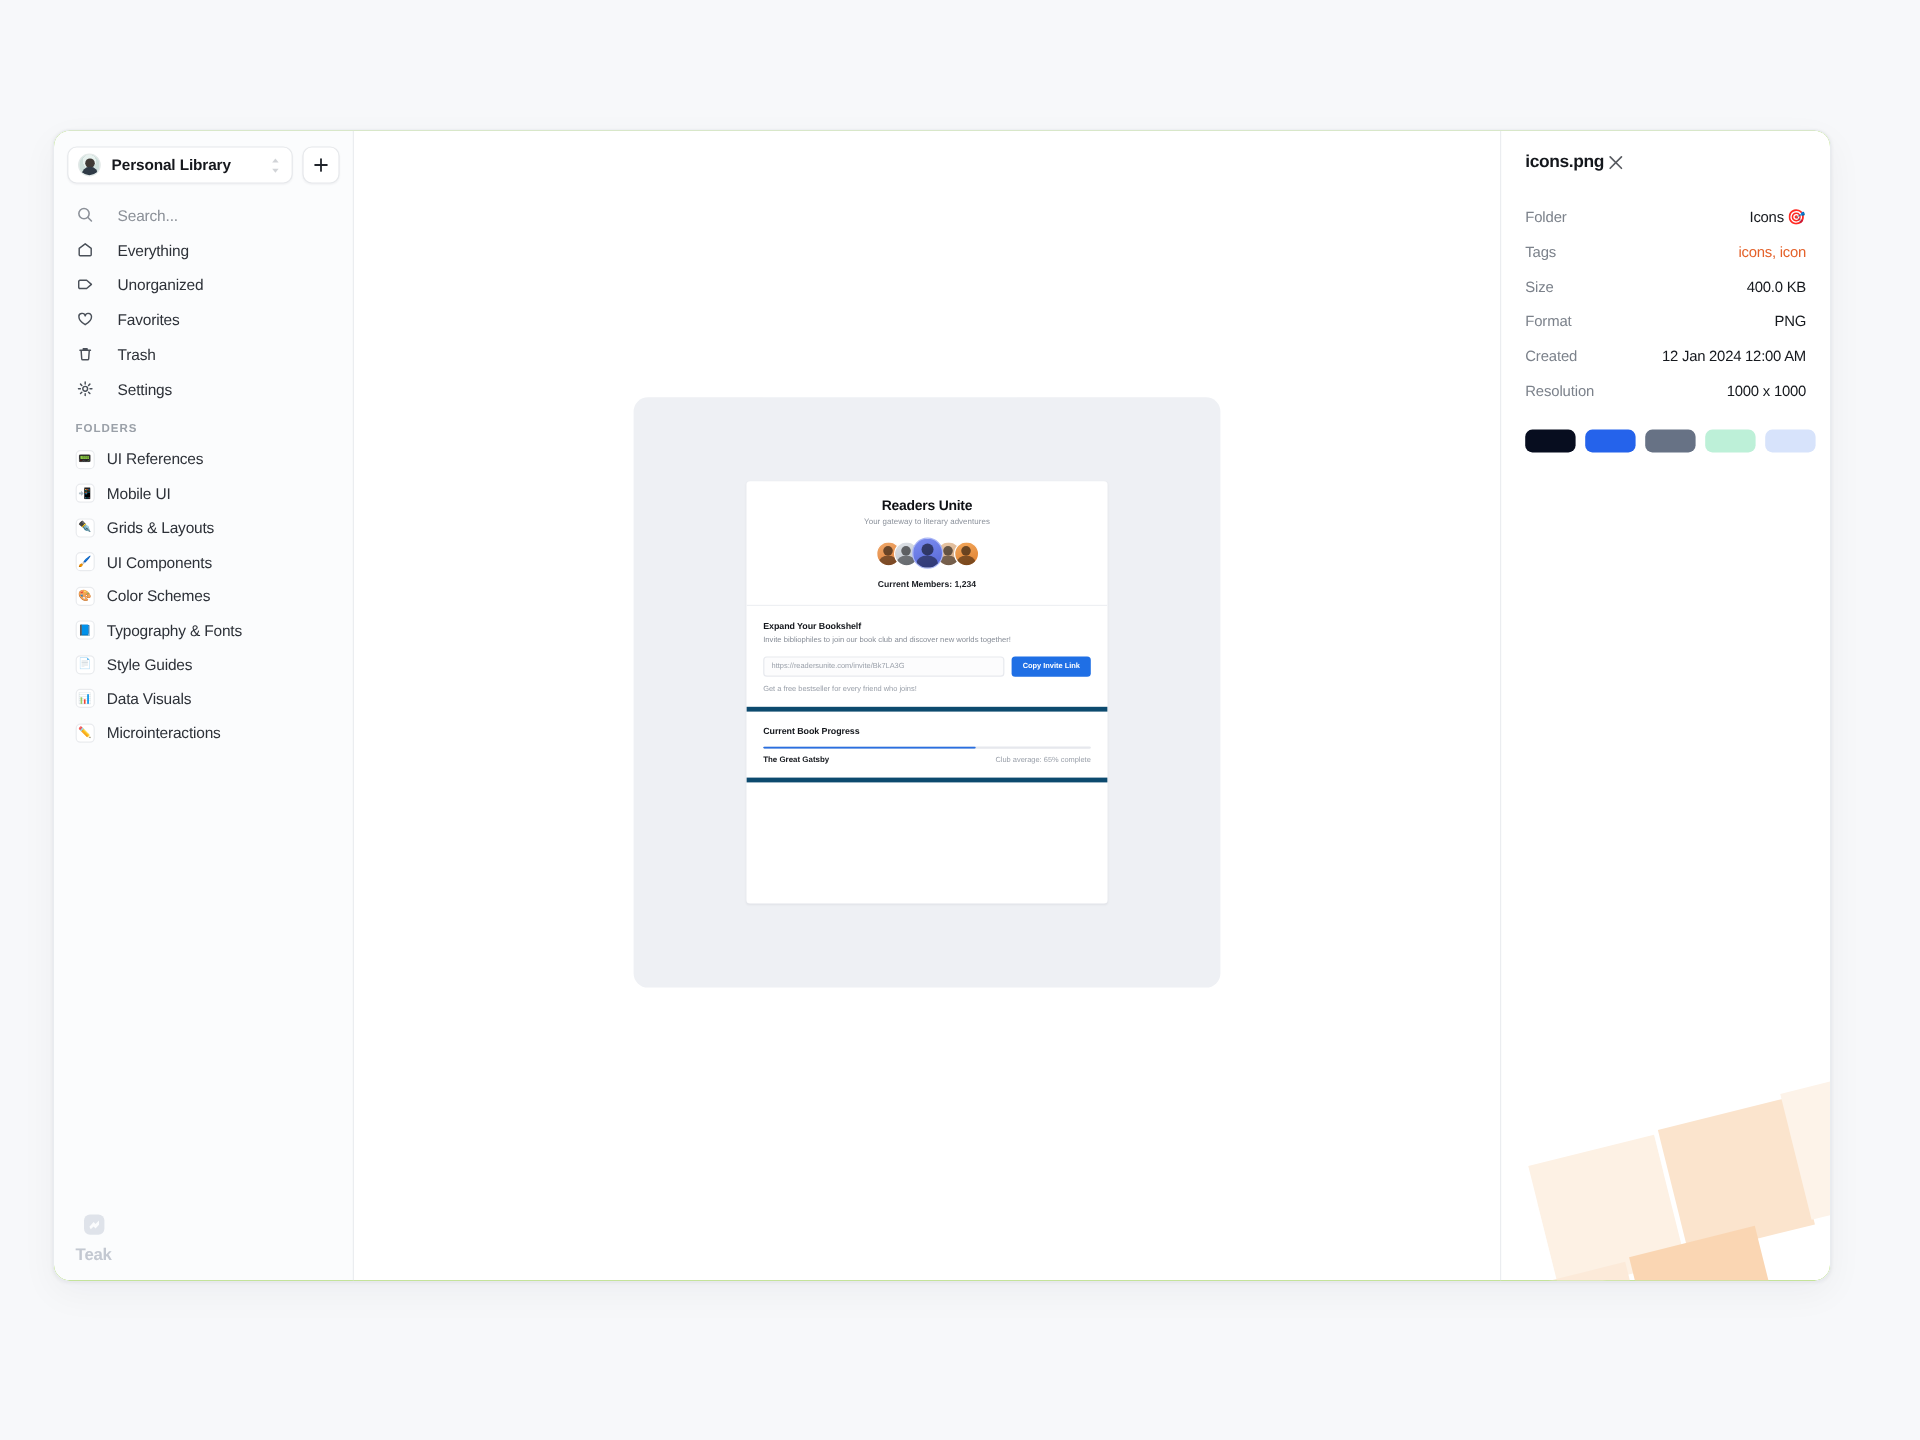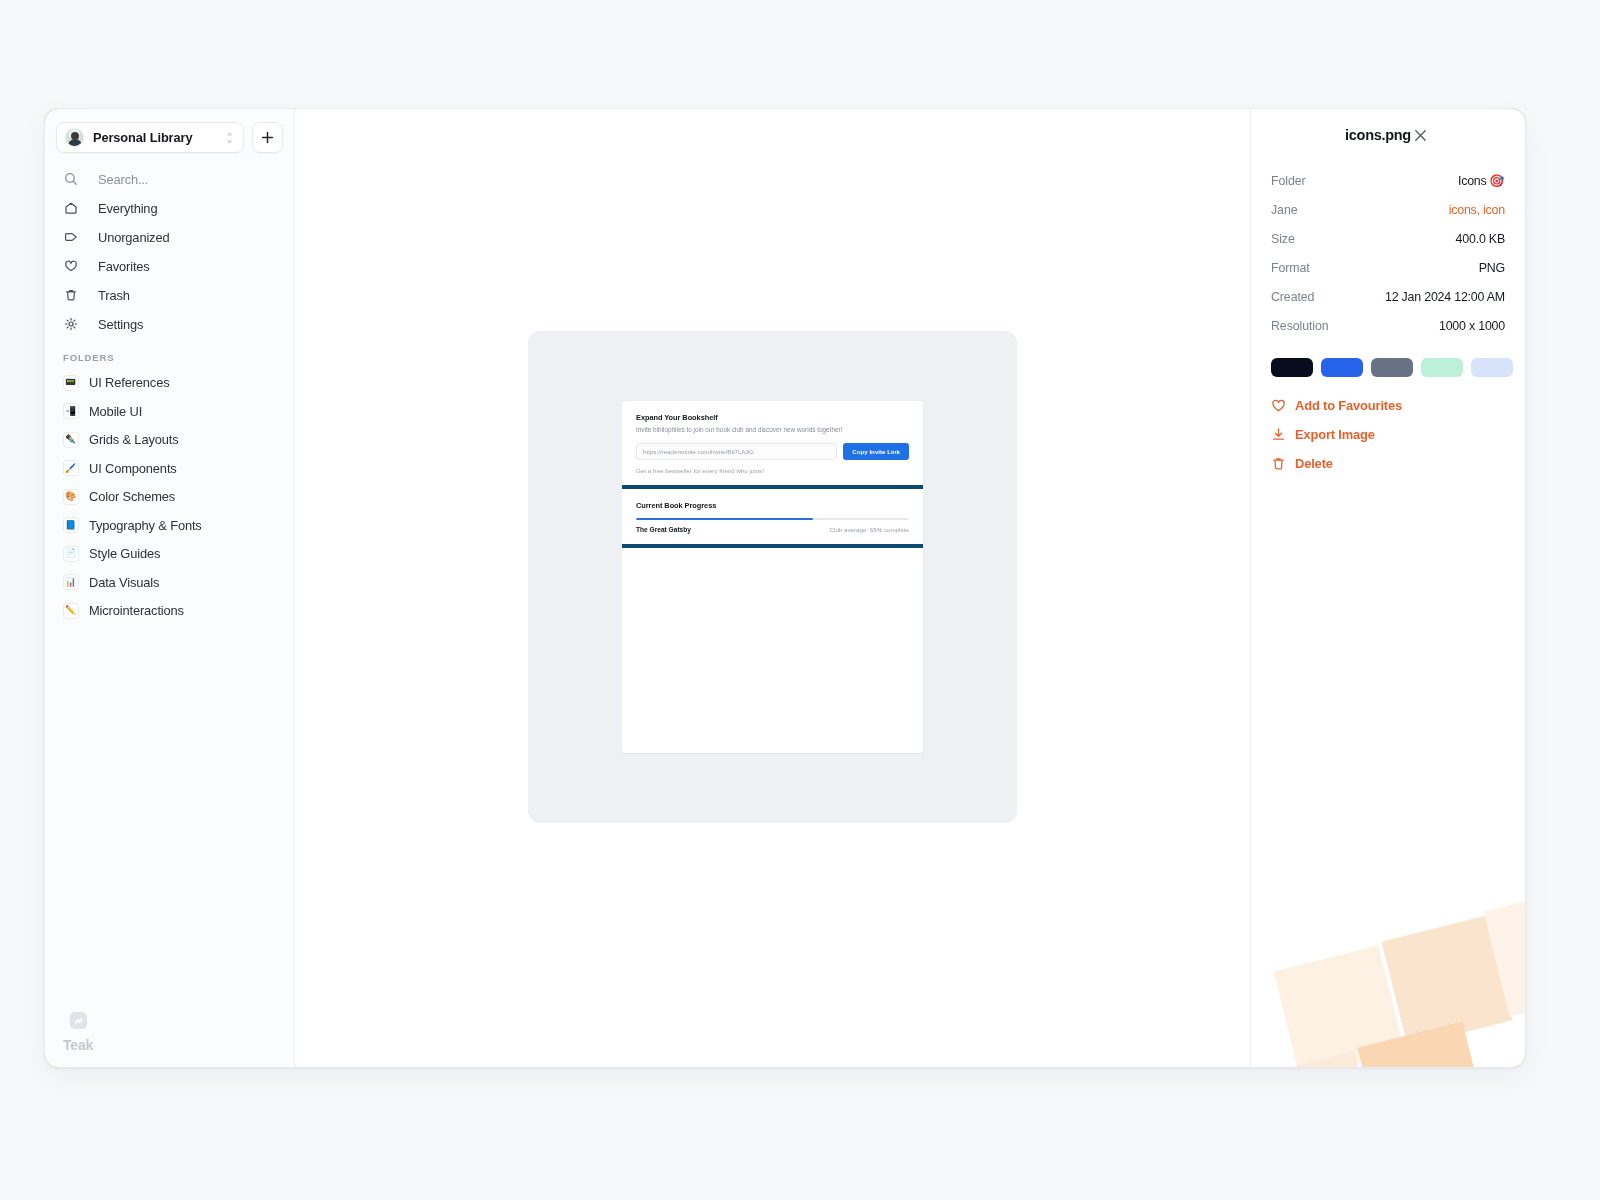--- a/index.html
+++ b/index.html
@@ -175,21 +175,21 @@
 
   
   .detail {
     width: 275px; background: #ffffff;
     border-left: 1px solid #ebedf0;
     padding: 16px 20px 0;
     position: relative; overflow: hidden;
   }
   .deco { position: absolute; right: -70px; bottom: -130px; width: 430px; height: 430px; pointer-events: none; }
   .deco .sq { position: absolute; width: 108px; height: 108px; }
-  .detail-head { display: flex; align-items: center; justify-content: center; }
+  .detail-head { display: flex; align-items: center; justify-content: flex-start; }
   .file-name { font-size: 14.5px; font-weight: 700; color: #14171c; letter-spacing: -0.3px; }
   .close-btn { width: 20px; height: 20px; display:flex; align-items:center; justify-content:center; opacity:.75; }
 
   .meta-table { margin-top: 21px; position: relative; z-index: 2; }
   .meta-row { display: flex; justify-content: space-between; align-items: center; height: 29px; }
   .meta-k { font-size: 12.4px; color: #7c828b; letter-spacing: -0.1px; }
   .meta-v { font-size: 12.4px; color: #16191e; font-weight: 400; letter-spacing: -0.2px; }
   .meta-v.link { color: #e4622b; font-weight: 500; }
 
   .swatches { display: flex; gap: 8px; margin-top: 18px; position: relative; z-index: 2; }
@@ -328,20 +328,32 @@
           </svg>
       </span>
       <span class="brand-text">Teak</span>
     </div>
   </aside>
 
   <main class="canvas">
     <div class="preview-frame">
       <div class="book-card">
 
+        <div class="bc-hero">
+          <div class="bc-title">Readers Unite</div>
+          <div class="bc-sub">Your gateway to literary adventures</div>
+          <div class="avatars">
+            <span class="av" style="background:linear-gradient(160deg,#f0a96a,#e0803c)"></span>
+            <span class="av" style="background:linear-gradient(160deg,#dfe3e8,#b9c0c9)"></span>
+            <span class="av big" style="background:linear-gradient(160deg,#7d8ef0,#5566d8)"></span>
+            <span class="av" style="background:linear-gradient(160deg,#e9c7a6,#cfa581)"></span>
+            <span class="av" style="background:linear-gradient(160deg,#f2a85c,#e07f2e)"></span>
+          </div>
+          <div class="bc-members">Current Members: 1,234</div>
+        </div>
 
         <div class="bc-sec">
           <div class="bc-h">Expand Your Bookshelf</div>
           <div class="bc-p">Invite bibliophiles to join our book club and discover new worlds together!</div>
           <div class="invite-row">
             <div class="invite-input">https://readersunite.com/invite/Bk7LA3G</div>
             <div class="invite-btn">Copy Invite Link</div>
           </div>
           <div class="bc-note">Get a free bestseller for every friend who joins!</div>
         </div>
@@ -380,21 +392,21 @@
         </svg>
       </span>
     </div>
 
     <div class="meta-table">
       <div class="meta-row">
         <span class="meta-k">Folder</span>
         <span class="meta-v">Icons 🎯</span>
       </div>
       <div class="meta-row">
-        <span class="meta-k">Jane</span>
+        <span class="meta-k">Tags</span>
         <span class="meta-v link">icons, icon</span>
       </div>
       <div class="meta-row">
         <span class="meta-k">Size</span>
         <span class="meta-v">400.0 KB</span>
       </div>
       <div class="meta-row">
         <span class="meta-k">Format</span>
         <span class="meta-v">PNG</span>
       </div>
@@ -409,35 +421,15 @@
     </div>
 
     <div class="swatches">
       <span class="sw" id="sw0" style="background: rgb(7, 13, 31);"></span>
       <span class="sw" id="sw1" style="background: rgb(37, 99, 235);"></span>
       <span class="sw" id="sw2" style="background: rgb(103, 114, 133);"></span>
       <span class="sw" id="sw3" style="background: rgb(189, 240, 216);"></span>
       <span class="sw" id="sw4" style="background: rgb(215, 227, 251);"></span>
     </div>
 
-    <div class="actions">
-      <div class="action">
-        <svg width="15" height="15" viewBox="0 0 15 15">
-          <path d="M7.5 12.6S1.9 9.2 1.9 5.8A2.8 2.8 0 0 1 7.5 4.6a2.8 2.8 0 0 1 5.6 1.2c0 3.4-5.6 6.8-5.6 6.8z" fill="none" stroke="#e4622b" stroke-width="1.3" stroke-linejoin="round"></path>
-        </svg>
-        <span class="action-label">Add to Favourites</span>
-      </div>
-      <div class="action">
-        <svg width="15" height="15" viewBox="0 0 15 15">
-          <path d="M7.5 2v7M4.4 6.2 7.5 9.3l3.1-3.1M2.6 12.2h9.8" fill="none" stroke="#e4622b" stroke-width="1.3" stroke-linecap="round" stroke-linejoin="round"></path>
-        </svg>
-        <span class="action-label">Export Image</span>
-      </div>
-      <div class="action">
-        <svg width="15" height="15" viewBox="0 0 15 15">
-          <path d="M2.8 4.1h9.4M5.8 4.1V2.8h3.4v1.3M4 4.1l.5 7.8a1 1 0 0 0 1 .9h4a1 1 0 0 0 1-.9l.5-7.8" fill="none" stroke="#e4622b" stroke-width="1.3" stroke-linecap="round" stroke-linejoin="round"></path>
-        </svg>
-        <span class="action-label">Delete</span>
-      </div>
-    </div>
   </aside>
 
 </div>
 
 </body></html>

